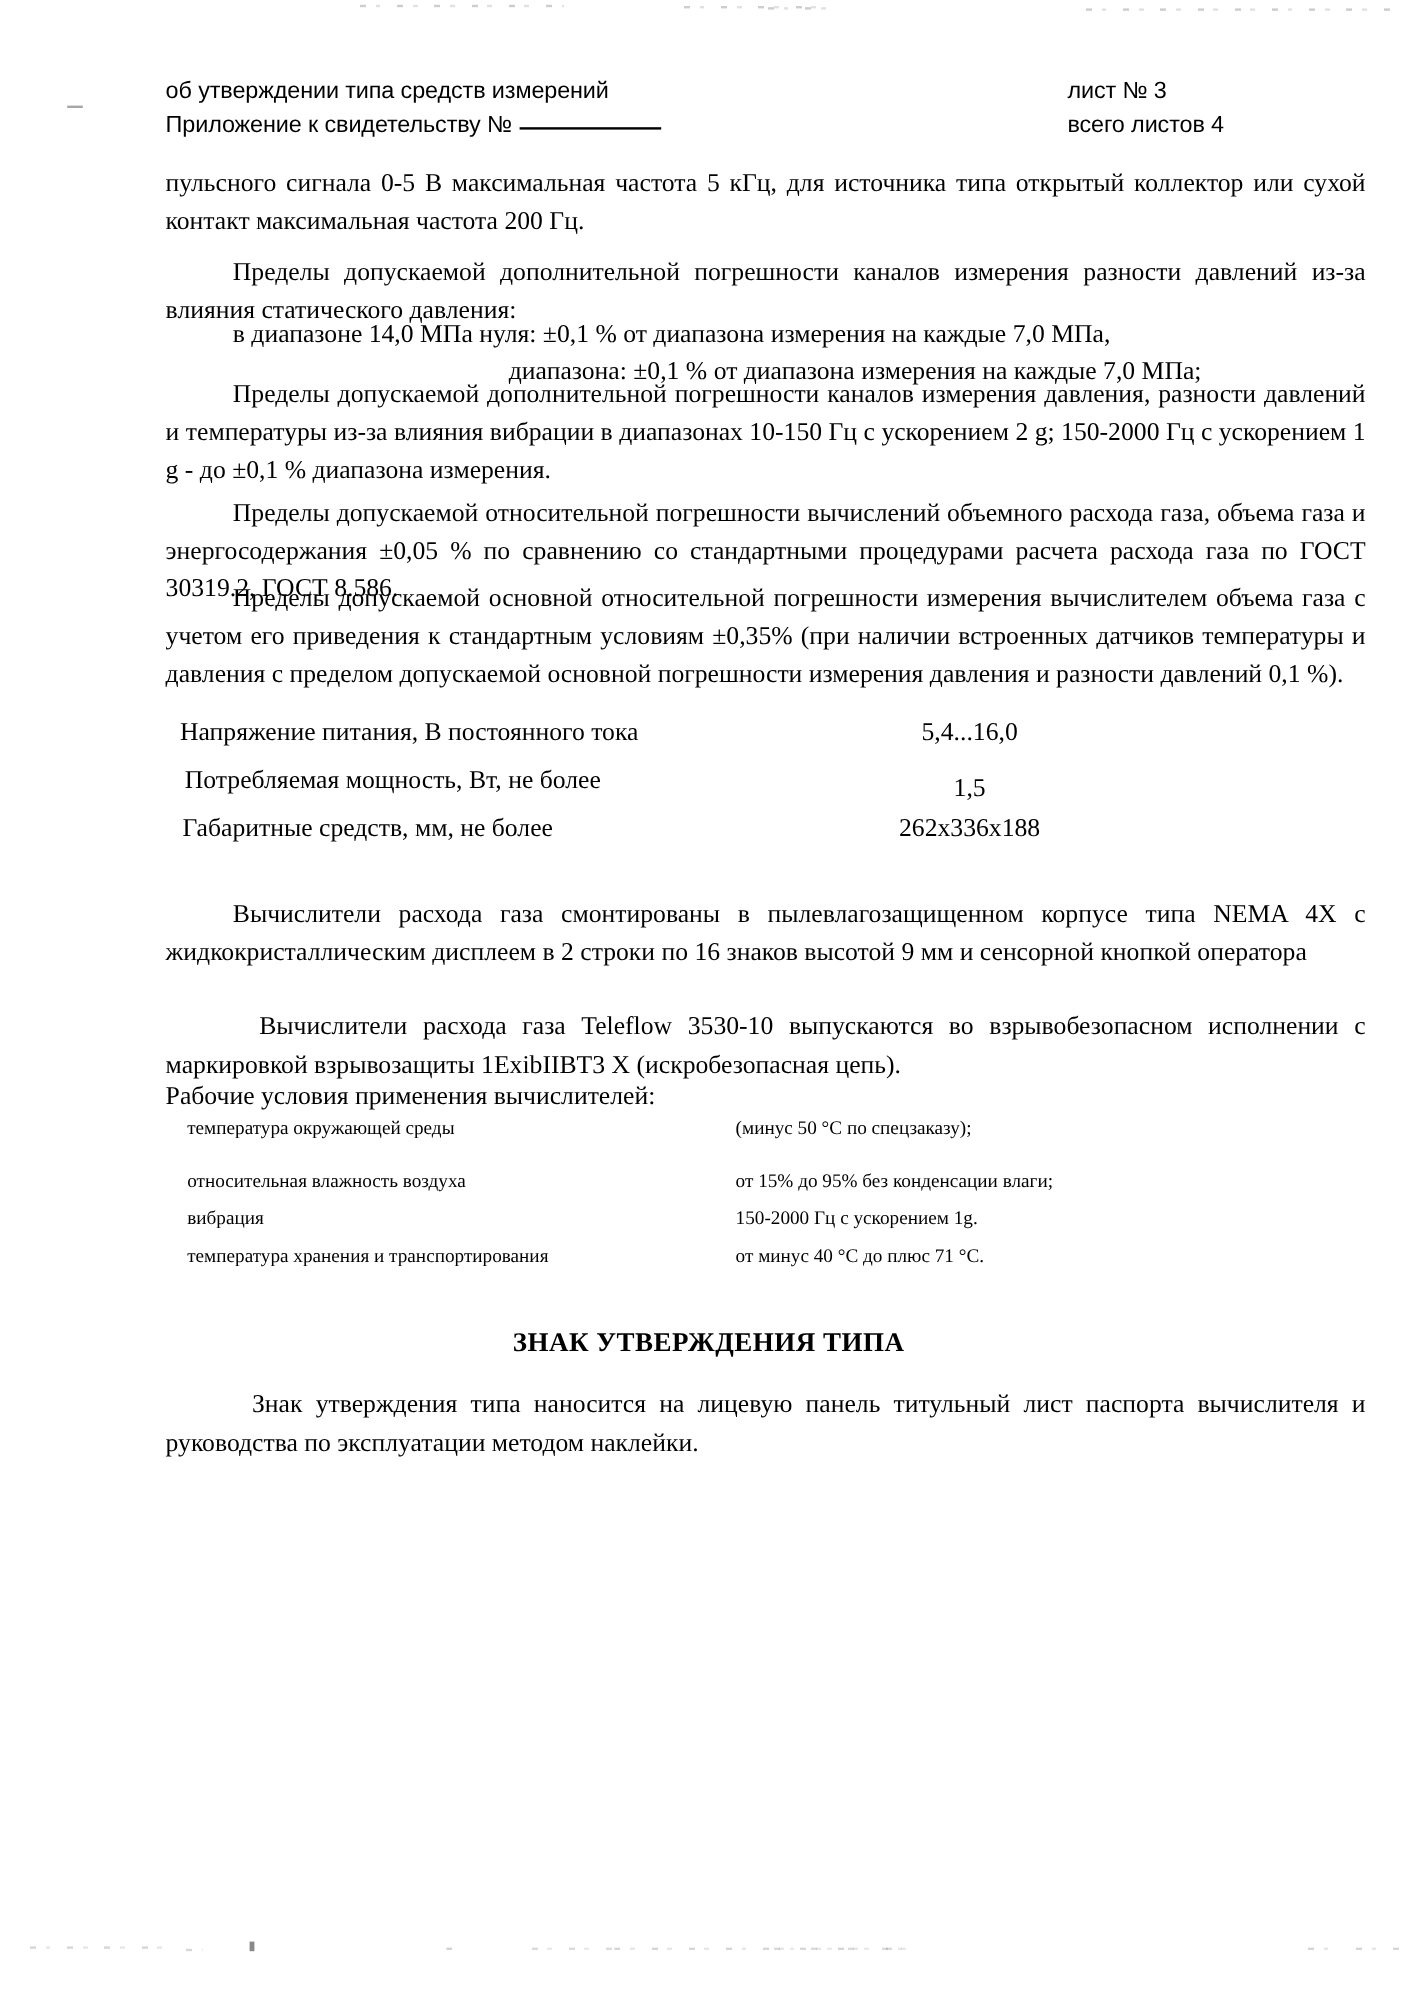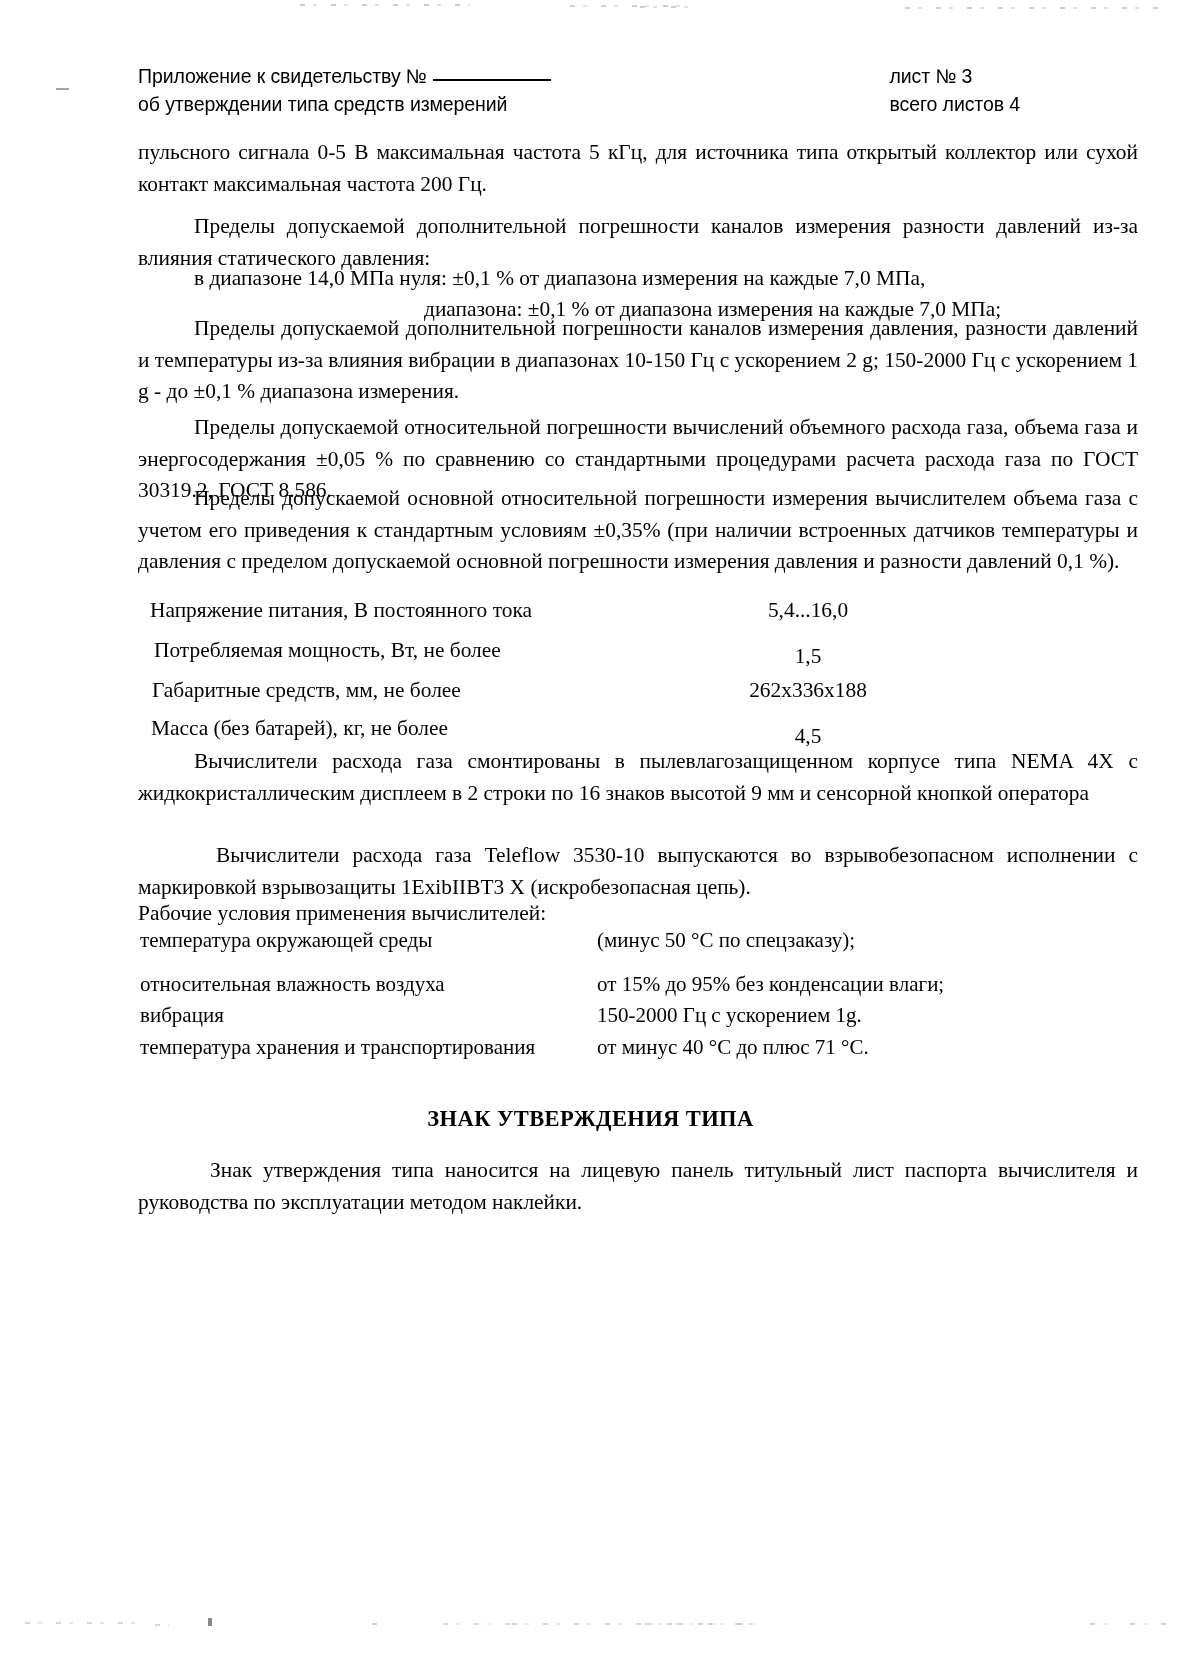--- a/index.html
+++ b/index.html
@@ -132,24 +132,24 @@
   .spec-row.r1 .spec-value { top: 6px; }
   .spec-row.r1 { height: 40px; }
   .spec-row.r2 .spec-label { left: 4px; }
   .spec-row.r2 { height: 38px; }
   .spec-row.r3 .spec-label { left: 3px; }
   .spec-row.r3 .spec-value { top: 8px; }
 
   
   .cond-table {
     position: absolute;
-    left: 140px;
+    left: 156px;
     top: 925px;
     width: 1000px;
-    font-size: 21px;
+    font-size: 16px;
     line-height: 31.5px;
   }
   .cond-row { position: relative; }
   .cond-label { position: absolute; left: 0; white-space: nowrap; }
   .cond-values { margin-left: 457px; }
   .cond-values div { white-space: nowrap; }
   .cond-spacer { height: 12px; }
 
   
   .section-title {
@@ -179,22 +179,22 @@
   <div class="speckle b3"></div>
   <div class="speckle b4"></div>
   <div class="speckle b5"></div>
   <div class="speckle b6"></div>
   <div class="speckle b7"></div>
   <div class="speckle b8"></div>
   <div class="speckle b9"></div>
 
   <div class="doc-header">
     <div class="hdr-left">
+      <span class="hdr-line">об утверждении типа средств измерений</span>
       <span class="hdr-line"><span>Приложение к свидетельству №</span><span class="blank-rule"></span></span>
-      <span class="hdr-line">об утверждении типа средств измерений</span>
     </div>
     <div class="hdr-right">
       <span class="hdr-line">лист № 3</span>
       <span class="hdr-line">всего листов 4</span>
     </div>
   </div>
 
   <div class="body-block" id="blk-intro">
     <p class="para">пульсного сигнала 0-5 В максимальная частота 5 кГц, для источника типа открытый коллектор или сухой контакт максимальная частота 200 Гц.</p>
   </div>
@@ -229,24 +229,20 @@
       <span class="spec-value">5,4...16,0</span>
     </div>
     <div class="spec-row r1">
       <span class="spec-label">Потребляемая мощность, Вт, не более</span>
       <span class="spec-value">1,5</span>
     </div>
     <div class="spec-row r2">
       <span class="spec-label">Габаритные средств, мм, не более</span>
       <span class="spec-value">262х336х188</span>
     </div>
-    <div class="spec-row r3">
-      <span class="spec-label">Масса (без батарей), кг, не более</span>
-      <span class="spec-value">4,5</span>
-    </div>
   </div>
 
   <div class="body-block" id="blk-assembly">
     <p class="para indent">Вычислители расхода газа смонтированы в пылевлагозащищенном корпусе типа NEMA 4X с жидкокристаллическим дисплеем в 2 строки по 16 знаков высотой 9 мм  и сенсорной кнопкой оператора</p>
   </div>
 
   <div class="body-block" id="blk-explosion">
     <p class="para indent" style="text-indent:78px;">Вычислители расхода газа Teleflow 3530-10 выпускаются во взрывобезопасном исполнении с маркировкой взрывозащиты 1ExibIIBT3 X (искробезопасная цепь).</p>
   </div>
 

